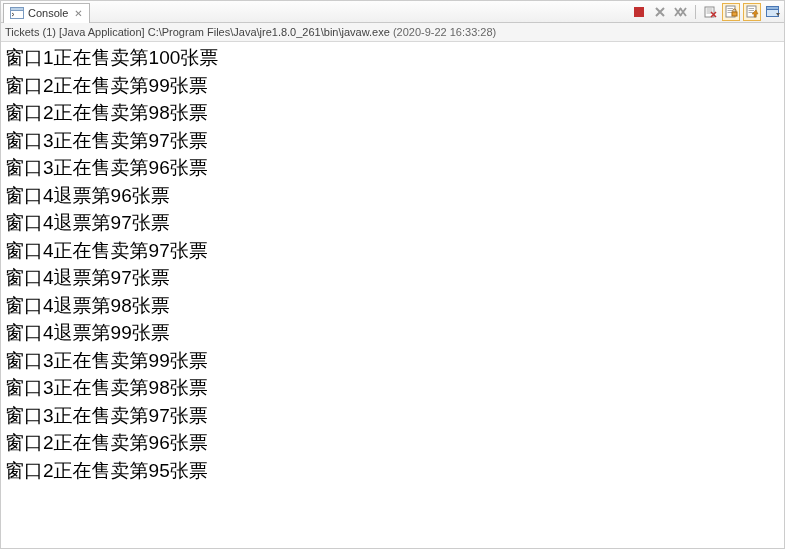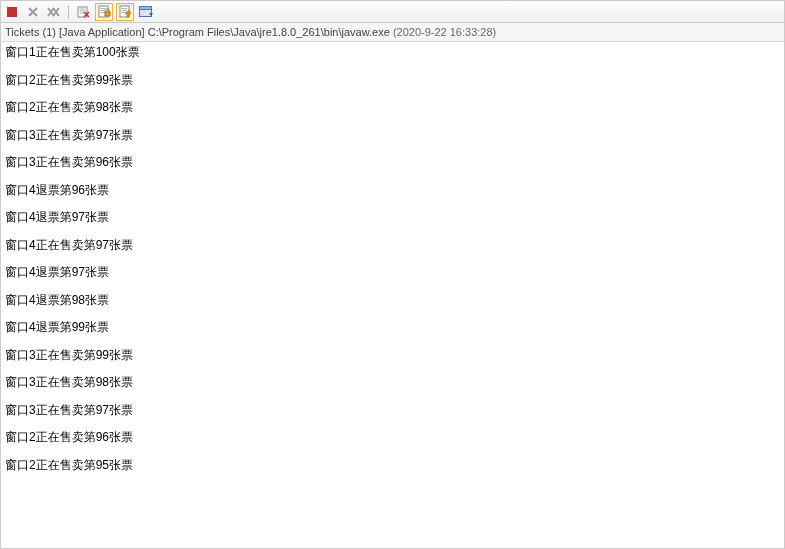--- a/index.html
+++ b/index.html
@@ -66,32 +66,43 @@
       padding: 3px 4px;
       background: #f5f5f5;
       border-bottom: 1px solid #d8d8d8;
       white-space: nowrap;
       overflow: hidden;
     }
     .run-info .timestamp { color: #666; }
     .console-output {
       padding: 2px 4px;
       font-family: "Microsoft YaHei", SimSun, sans-serif;
-      font-size: 12px;
+      font-size: 19px;
       line-height: 1.45;
       color: #000;
       white-space: pre;
       overflow: hidden;
     }
     .console-output div { height: 27.5px; }
   </style>
 </head>
 <body>
 
 <div class="tab-bar">
+  <div class="tab">
+    <span class="tab-icon">
+      <svg width="14" height="12" viewBox="0 0 14 12">
+        <rect x="0.5" y="0.5" width="13" height="11" fill="#fff" stroke="#7a9ac0"></rect>
+        <rect x="0.5" y="0.5" width="13" height="3" fill="#bcd2e8" stroke="#7a9ac0"></rect>
+        <path d="M2 6 L4 7.5 L2 9" stroke="#555" stroke-width="1" fill="none"></path>
+      </svg>
+    </span>
+    <span>Console</span>
+    <span style="color:#888;font-size:10px;margin-left:2px;">✕</span>
+  </div>
 
   <div class="toolbar-icons">
     <button class="tb-btn">
       <svg width="12" height="12">
           <rect x="1" y="1" width="10" height="10" fill="#c23030"></rect>
         </svg>
     </button>
     <button class="tb-btn">
       <svg width="12" height="12">
         <path d="M2 2 L10 10 M10 2 L2 10" stroke="#9a9a9a" stroke-width="2"></path>

